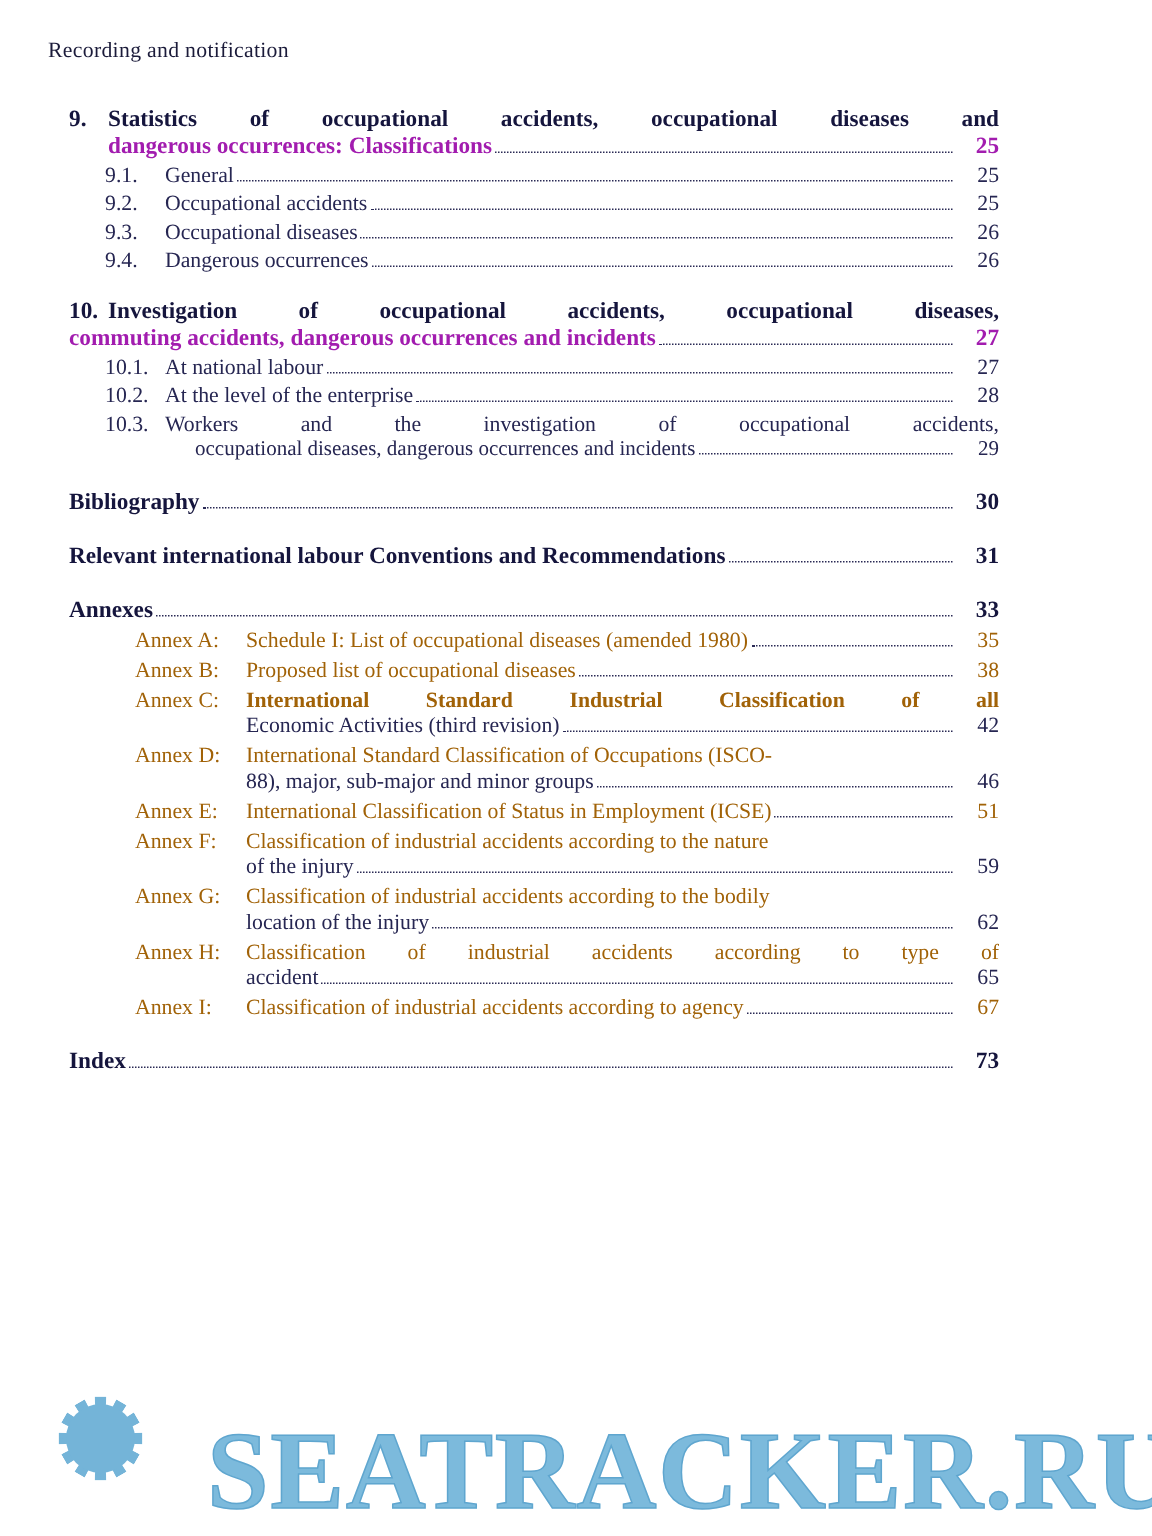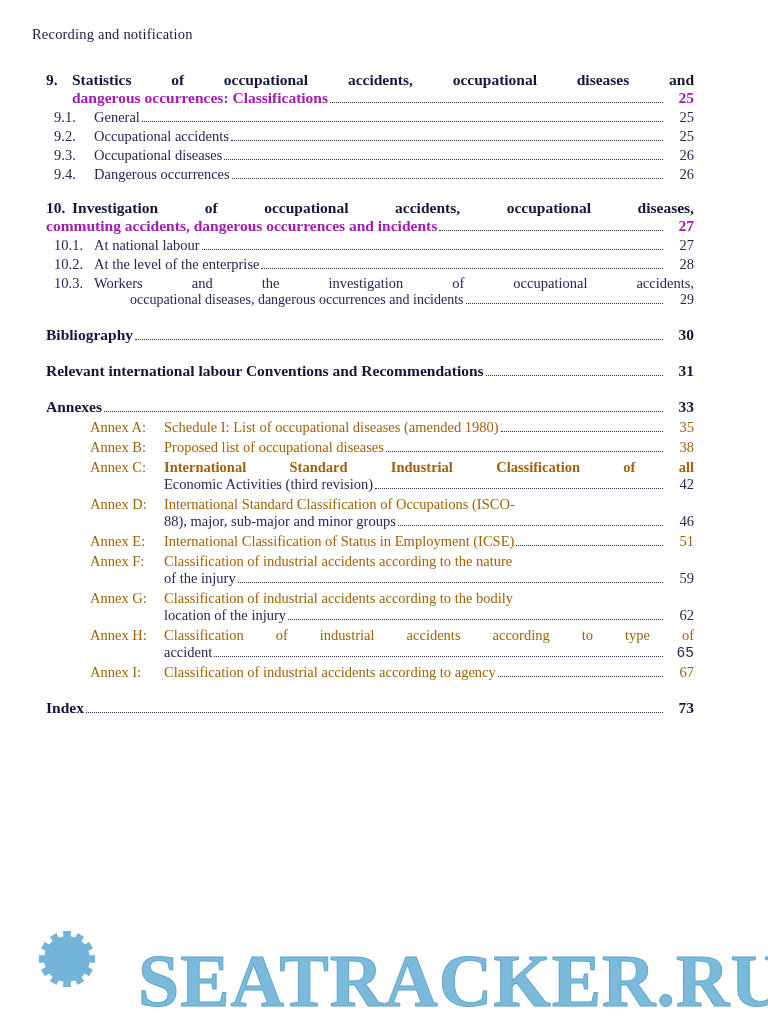--- a/index.html
+++ b/index.html
@@ -13,21 +13,21 @@
     position: relative;
     font-family: "Liberation Serif", serif;
     color: #1a1a2e;
     overflow: hidden;
   }
   .page {
     position: relative;
     width: 768px;
     height: 1024px;
     box-sizing: border-box;
-    padding: 26px 74px 0 30px;
+    padding: 26px 102px 0 30px;
   }
   .running-head {
     font-family: "Liberation Serif", serif;
     font-size: 14.5px;
     color: #1b1b3a;
     letter-spacing: 0.2px;
     margin: 0 0 28px 2px;
   }
 
   
@@ -76,21 +76,21 @@
     text-align: justify;
     text-align-last: justify;
   }
 
   
   .lvl2 {
     font-size: 14.5px;
     color: #262652;
     margin-top: 2px;
   }
-  .lvl2 .num { width: 40px; margin-left: 24px; }
+  .lvl2 .num { width: 40px; margin-left: 40px; }
   .lvl2 .pg { width: 26px; }
   .lvl2-cont {
     display: flex;
     align-items: baseline;
     margin-left: 100px;
     font-size: 14px;
     color: #262652;
   }
 
   
@@ -317,21 +317,21 @@
     <span class="pg" style="width:26px;">62</span>
   </div>
 
   <div class="toc-row annex">
     <span class="alab">Annex H:</span>
     <span class="atxt just" style="flex:1 1 auto;">Classification of industrial accidents according to type of</span>
   </div>
   <div class="annex-cont">
     <span class="atxt">accident</span>
     <span class="dots"></span>
-    <span class="pg" style="width:26px;font-family:Liberation Mono, monospace;">65</span>
+    <span class="pg" style="width:26px;">65</span>
   </div>
 
   <div class="toc-row annex">
     <span class="alab">Annex I:</span>
     <span class="atxt">Classification of industrial accidents according to agency</span>
     <span class="dots"></span>
     <span class="pg">67</span>
   </div>
 
   <div class="toc-row sect">

